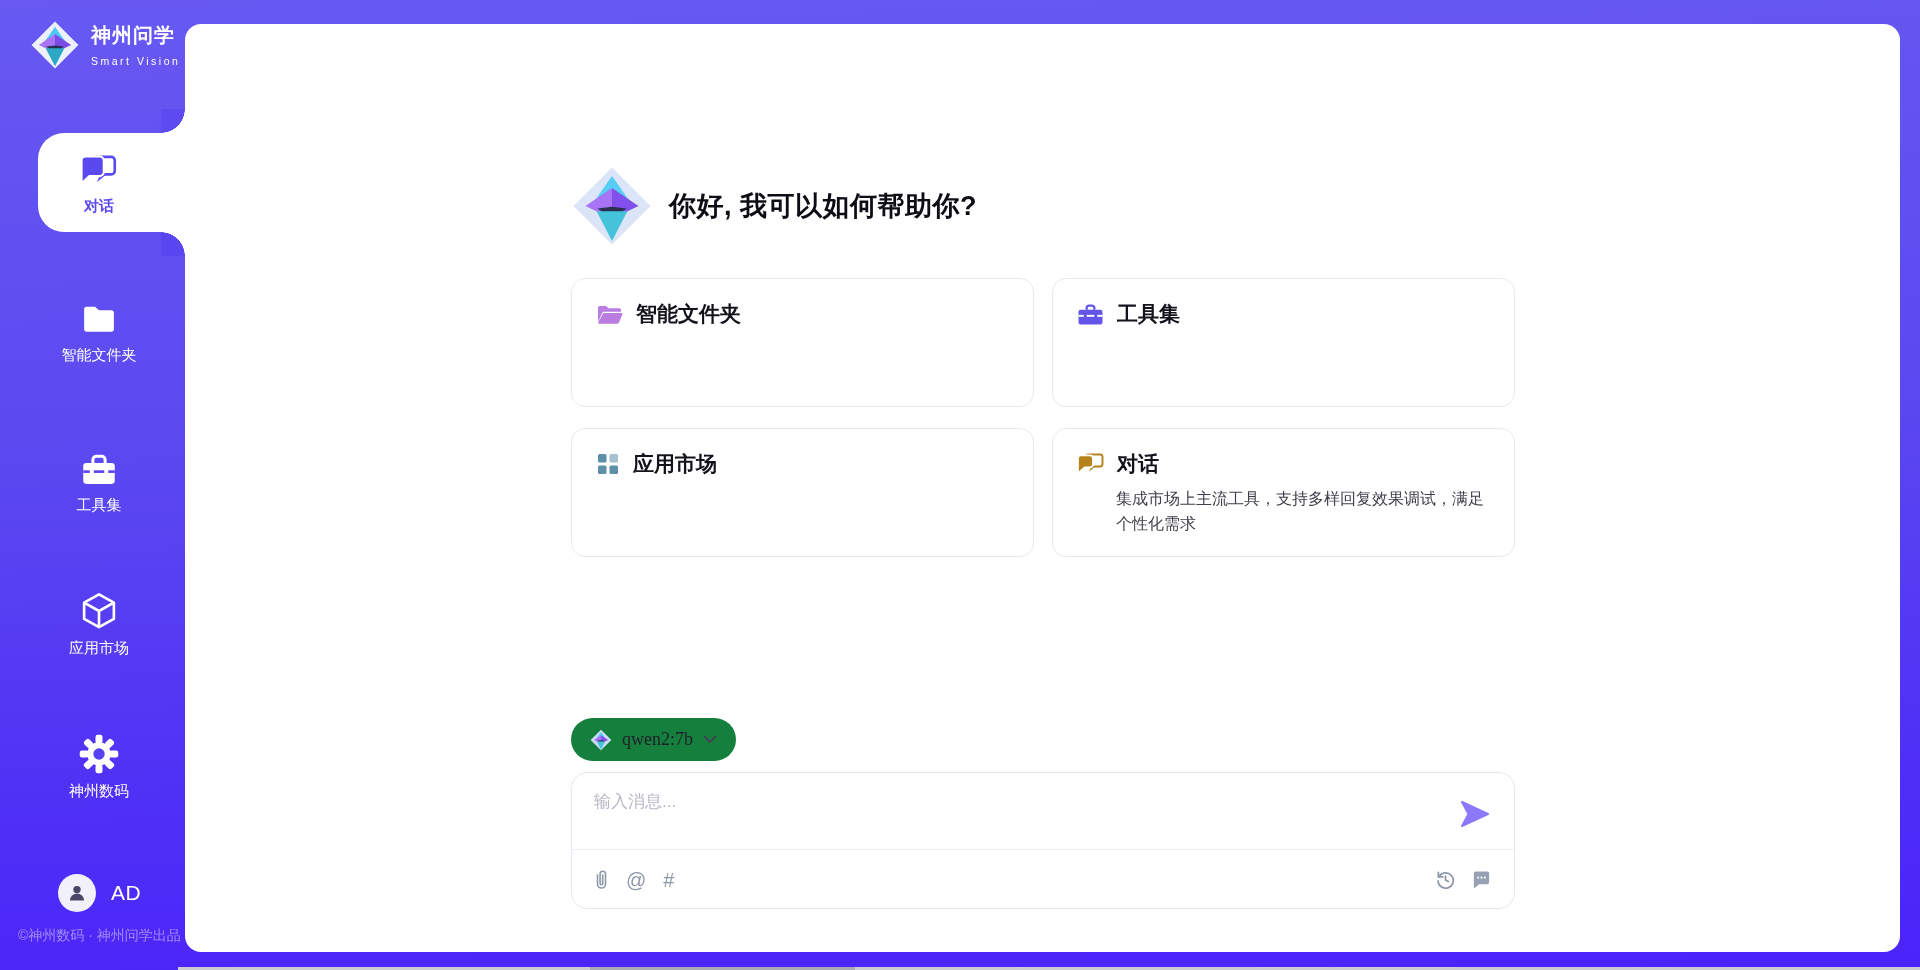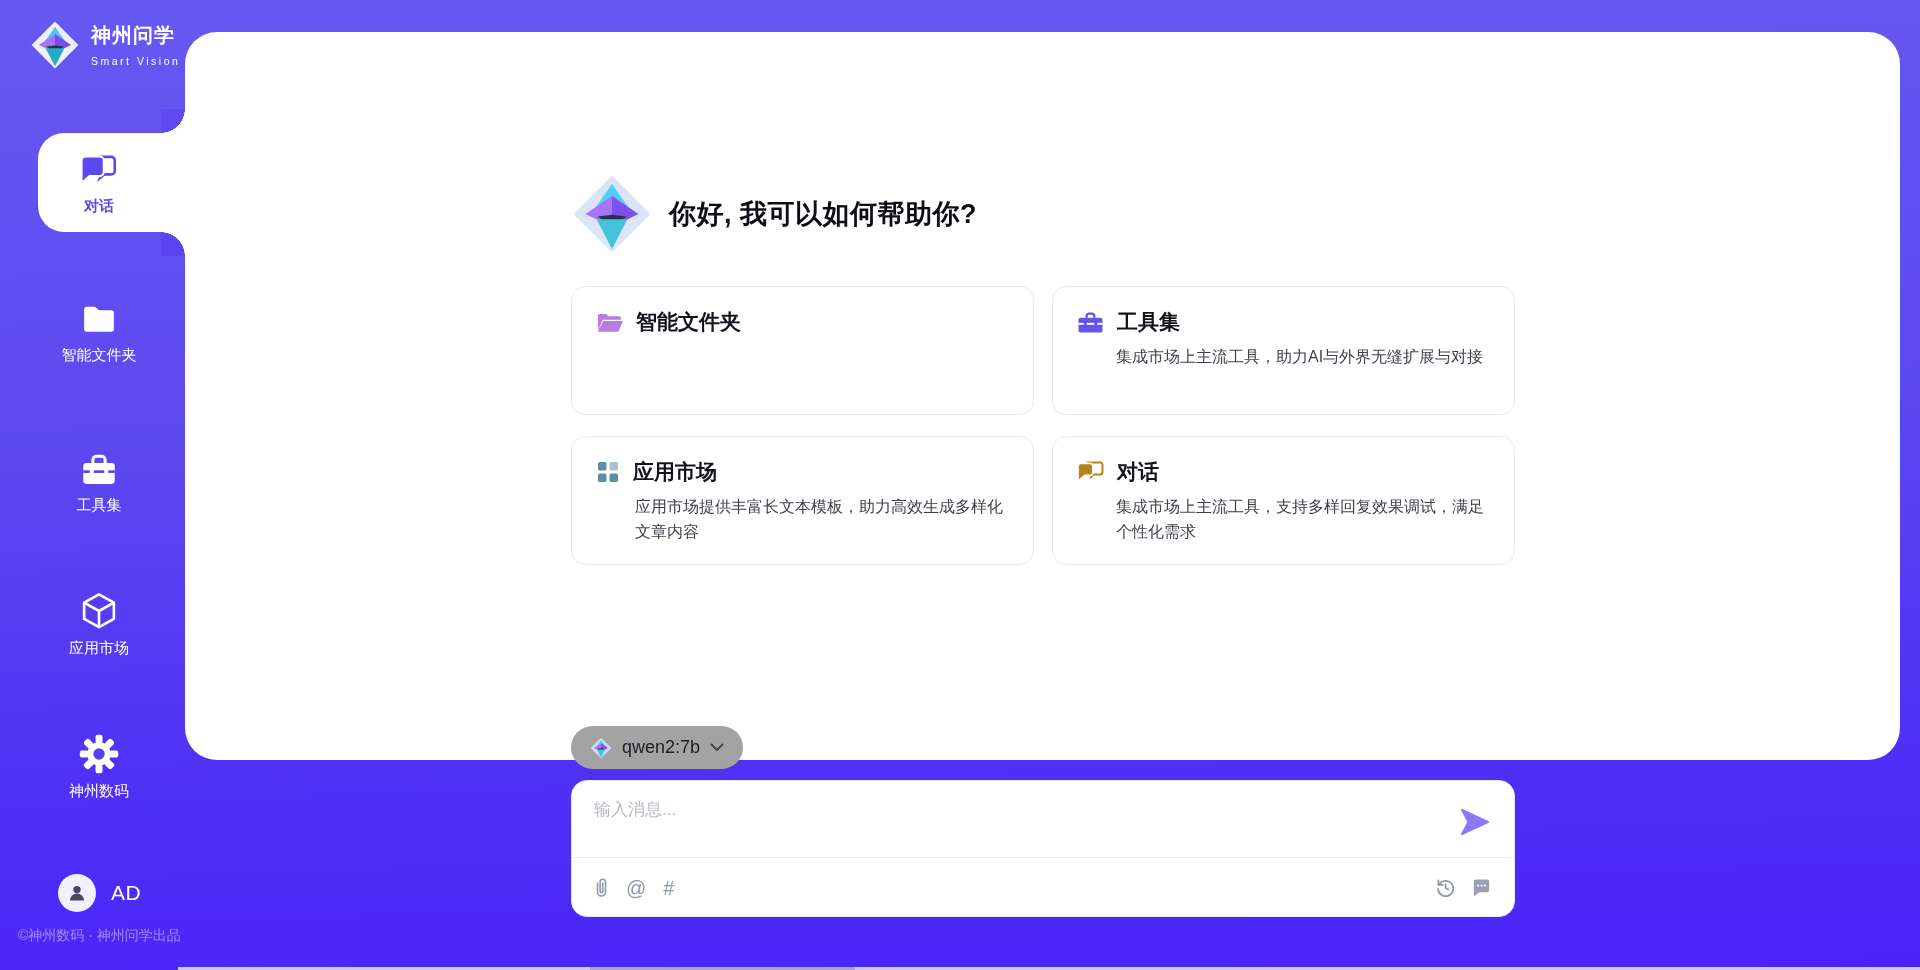--- a/index.html
+++ b/index.html
@@ -32,36 +32,36 @@
   .nav-item.active .nav-label { color:#5b49f0; font-weight:bold; }
 
   .user-row { position:absolute; left:58px; top:874px; display:flex; align-items:center; gap:15px; cursor:pointer; }
   .avatar { width:38px; height:38px; border-radius:50%; background:#f2f0fa;
     display:flex; align-items:center; justify-content:center; }
   .user-name { color:#fff; font-size:21px; font-weight:500; letter-spacing:.5px; }
 
   .copyright { position:absolute; left:18px; top:927px; font-size:14px; color:rgba(255,255,255,.45); white-space:nowrap;text-align:center; }
 
   
-  .panel { position:absolute; left:185px; top:32px; width:1715px; height:728px;
-    background:#fff; border-radius:32px; z-index:2; }
+  .panel { position:absolute; left:185px; top:24px; width:1715px; height:928px;
+    background:#fff; border-radius:16px; z-index:2; }
 
   .greeting { position:absolute; left:386px; top:141px; display:flex; align-items:center; }
   .greeting-title { margin-left:16px; font-size:27px; font-weight:bold; color:#0d0d15; letter-spacing:.5px; }
 
   .cards { position:absolute; left:386px; top:254px; display:grid;
     grid-template-columns:463px 463px; gap:21px 18px; }
   .card { width:463px; height:129px; background:#fff; border:1px solid #e9e9f1; border-radius:14px;
     padding:21px 24px 0 24px; cursor:pointer; }
   .card-head { display:flex; align-items:center; gap:13px; }
   .card-title { font-size:21px; font-weight:bold; color:#13131b; }
   .card-desc { margin:9px 0 0 39px; font-size:16px; line-height:1.55; color:#3f3f49; }
 
   .model-pill { position:absolute; left:386px; top:694px; height:43px; display:inline-flex;
-    align-items:center; gap:10px; padding:0 19px; background:#a3a3a3; border-radius:22px; cursor:pointer; }
+    align-items:center; gap:10px; padding:0 19px; background:#15803d; border-radius:22px; cursor:pointer;font-family:Liberation Serif, serif; }
   .model-name { font-size:18px; color:#20202a; }
 
   .composer { position:absolute; left:386px; top:748px; width:944px; height:137px;
     background:#fff; border:1.5px solid #e7e6f1; border-radius:16px; }
   .composer textarea { position:absolute; left:0; top:0; width:860px; height:72px;
     padding:17px 22px; border:none; outline:none; resize:none; background:transparent;
     font-family:"Liberation Sans","DejaVu Sans",sans-serif; font-size:17px; color:#4d7c0f; }
   .composer textarea::placeholder { color:#b8b6c6; }
   .send-btn { position:absolute; right:24px; top:26px; width:30px; height:30px; cursor:pointer; }
   .composer-divider { position:absolute; left:0; right:0; top:76px; height:1px; background:#ededf3; }
@@ -216,36 +216,34 @@
             <svg width="27" height="23" viewBox="0 0 28 24">
               <path d="M10,7 V5.2 a2.4,2.4 0 0 1 2.4,-2.4 h3.2 a2.4,2.4 0 0 1 2.4,2.4 V7" fill="none" stroke="#6355e8" stroke-width="2.4"></path>
               <rect x="1.5" y="7" width="25" height="15.5" rx="2.2" fill="#6355e8"></rect>
               <rect x="1.5" y="12.4" width="25" height="2" fill="#ffffff"></rect>
               <rect x="7" y="11" width="3" height="4.8" rx="1" fill="#6355e8"></rect>
               <rect x="18" y="11" width="3" height="4.8" rx="1" fill="#6355e8"></rect>
             </svg>
           </span>
           <span class="card-title">工具集</span>
         </div>
-        <div class="card-desc">集成市场上主流工具，助力AI与外界无缝扩展与对接</div>
       </div>
 
       <div class="card">
         <div class="card-head">
           <span style="display:flex;">
             <svg width="24" height="24" viewBox="0 0 24 24">
               <rect x="2" y="2" width="8.5" height="8.5" rx="1.5" fill="#5d8fa6"></rect>
               <rect x="2" y="13.5" width="8.5" height="8.5" rx="1.5" fill="#5d8fa6"></rect>
               <rect x="13.5" y="13.5" width="8.5" height="8.5" rx="1.5" fill="#5d8fa6"></rect>
               <rect x="13.5" y="2" width="8.5" height="8.5" rx="1.5" fill="#5d8fa6" opacity="0.55"></rect>
             </svg>
           </span>
           <span class="card-title">应用市场</span>
         </div>
-        <div class="card-desc">应用市场提供丰富长文本模板，助力高效生成多样化文章内容</div>
       </div>
 
       <div class="card">
         <div class="card-head">
           <span style="display:flex;">
             <svg width="27" height="23" viewBox="0 0 28 24">
               <rect x="9.5" y="1.5" width="17" height="12.5" rx="2.5" fill="none" stroke="#b5821c" stroke-width="2"></rect>
               <path d="M15,13.5 L12.5,19.5 L19,14 Z" fill="#b5821c"></path>
               <path d="M1,5.5 a3,3 0 0 1 3,-3 h9.5 a3,3 0 0 1 3,3 v6.5 a3,3 0 0 1 -3,3 H8 l-7,6 Z" fill="#b5821c" stroke="#ffffff" stroke-width="1.8"></path>
             </svg>

